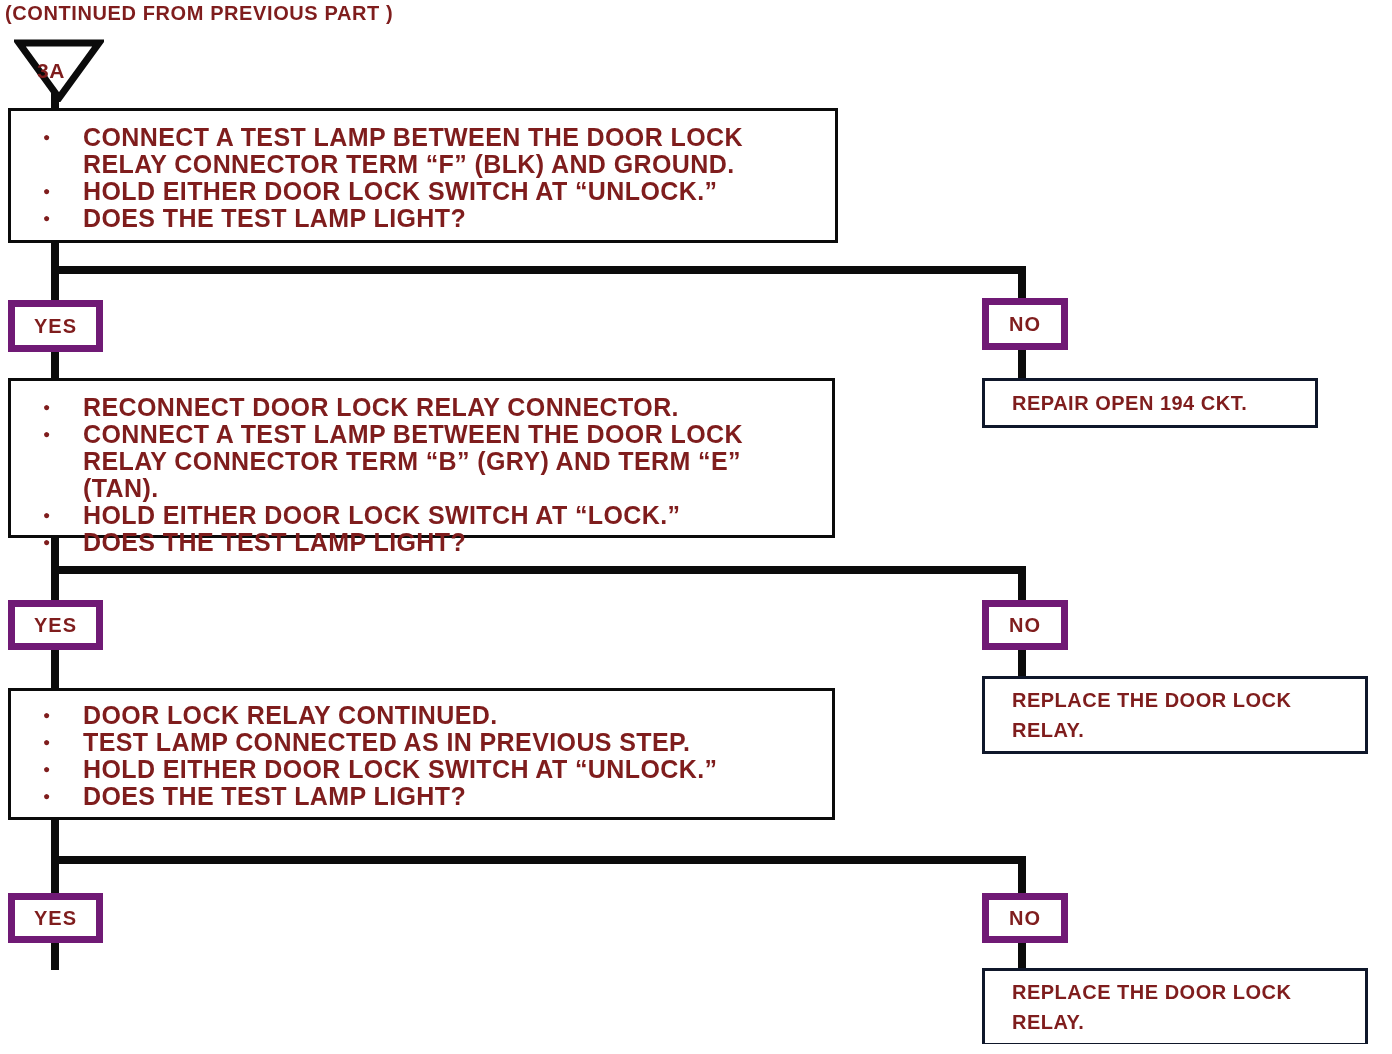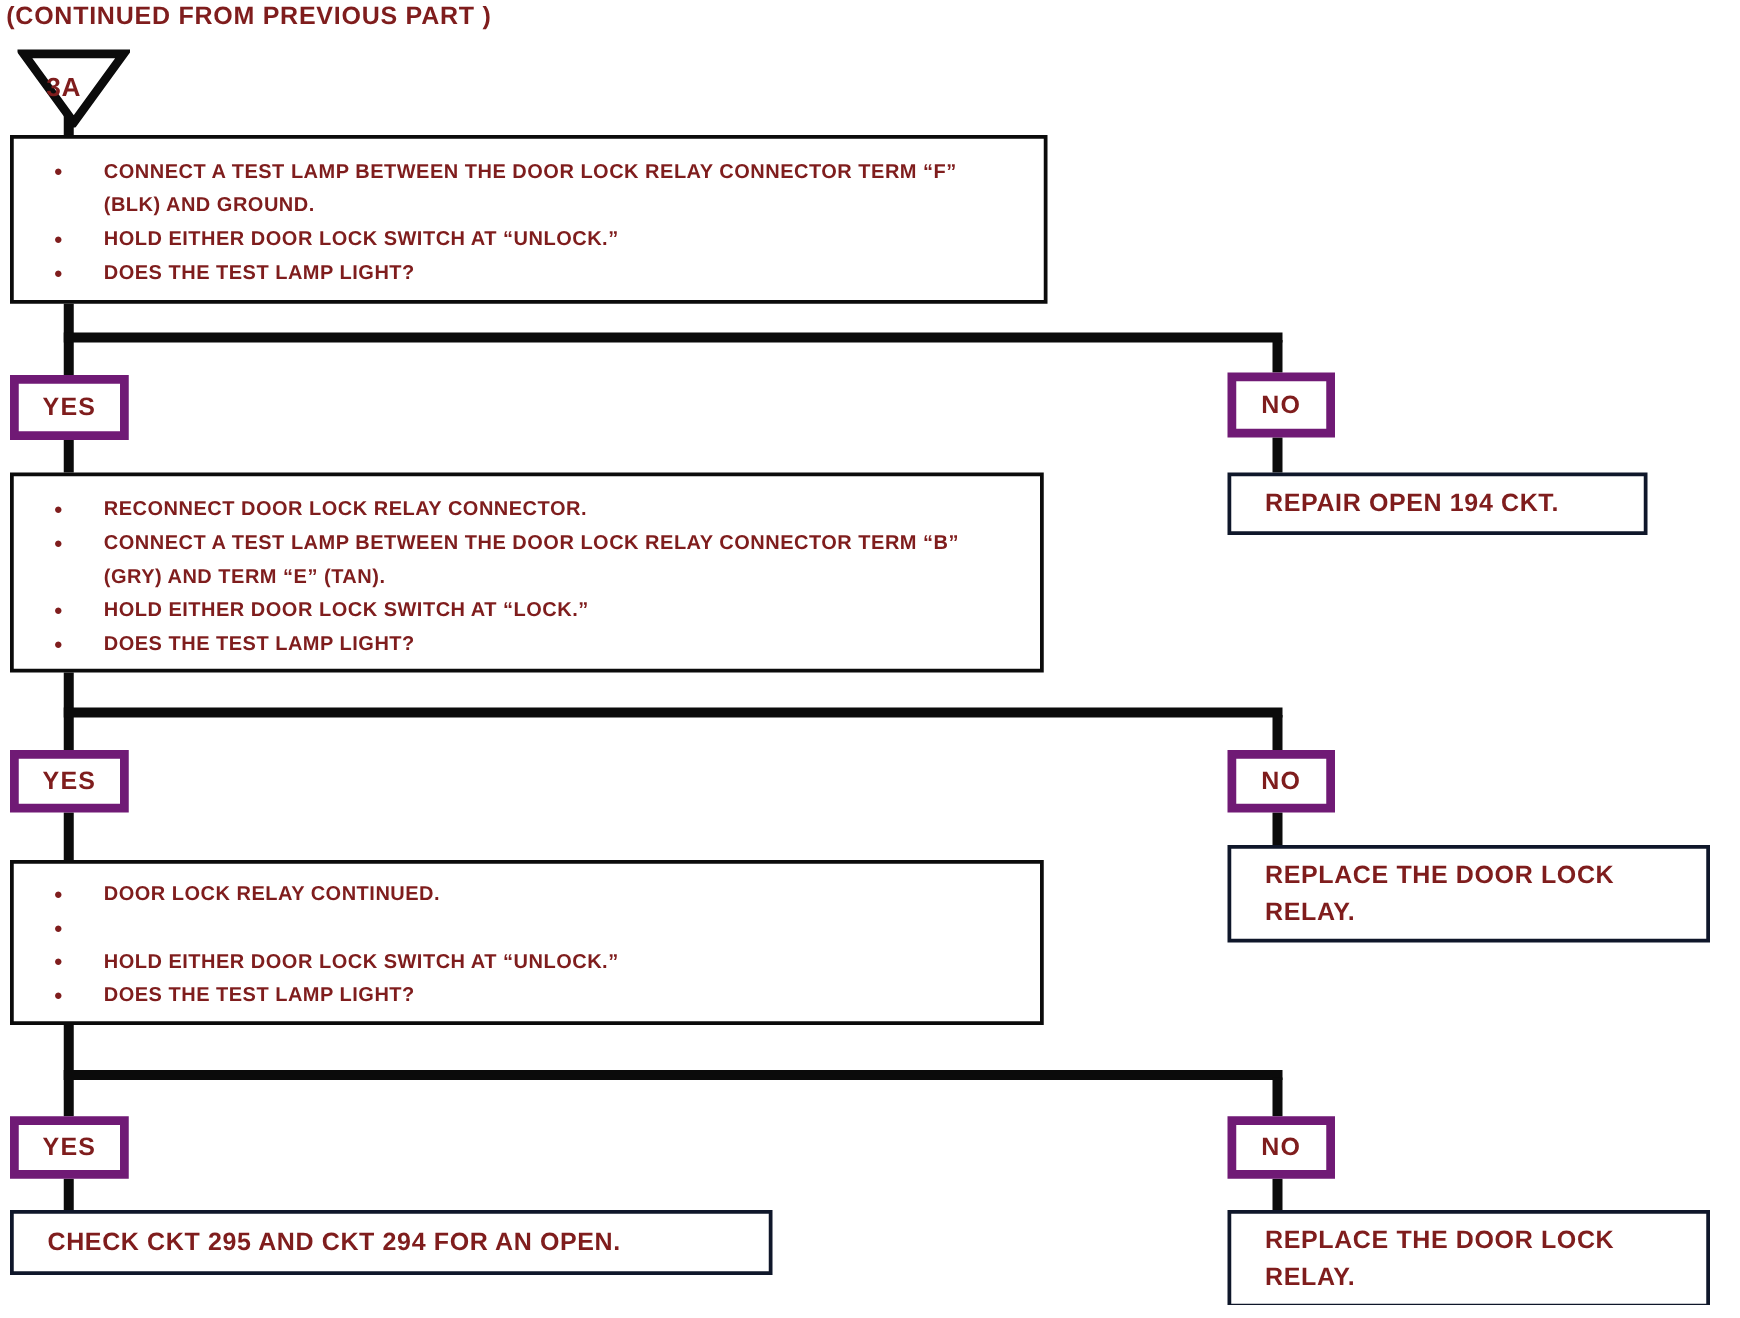--- a/index.html
+++ b/index.html
@@ -43,21 +43,21 @@
     display: flex;
     align-items: flex-start;
   }
   .bullet-dot {
     flex: 0 0 40px;
     font-size: 12px;
     line-height: 27px;
     padding-left: 8px;
   }
   .bullet-text {
-    font-size: 16px;
+    font-size: 25px;
     font-weight: bold;
     line-height: 27px;
     letter-spacing: 0.4px;
     max-width: 720px;
   }
   .tag-box {
     position: absolute;
     background: #ffffff;
     border: 7px solid #701a75;
     box-sizing: border-box;
@@ -190,37 +190,35 @@
   <div class="step-box" style="left:8px; top:688px; width:827px; height:132px;">
     <div class="bullets" style="padding-top:11px;">
 
         <div class="bullet-row">
           <span class="bullet-dot">●</span>
           <span class="bullet-text">DOOR LOCK RELAY CONTINUED.</span>
         </div>
 
         <div class="bullet-row">
           <span class="bullet-dot">●</span>
+          <span class="bullet-text">TEST LAMP CONNECTED AS IN PREVIOUS STEP.</span>
         </div>
 
         <div class="bullet-row">
           <span class="bullet-dot">●</span>
           <span class="bullet-text">HOLD EITHER DOOR LOCK SWITCH AT “UNLOCK.”</span>
         </div>
 
         <div class="bullet-row">
           <span class="bullet-dot">●</span>
           <span class="bullet-text">DOES THE TEST LAMP LIGHT?</span>
         </div>
       </div>
   </div>
 
   <div class="tag-box" style="left:8px; top:893px; width:95px; height:50px;">YES</div>
   <div class="tag-box" style="left:982px; top:893px; width:86px; height:50px;">NO</div>
 
-  <div class="result-box" style="left:8px; top:968px; width:610px; height:52px;">
-    <span>CHECK CKT 295 AND CKT 294 FOR AN OPEN.</span>
-  </div>
   <div class="result-box" style="left:982px; top:968px; width:386px; height:78px;">
     <span style="max-width:330px;">REPLACE THE DOOR LOCK RELAY.</span>
   </div>
 
 </div>
 
 </body></html>

